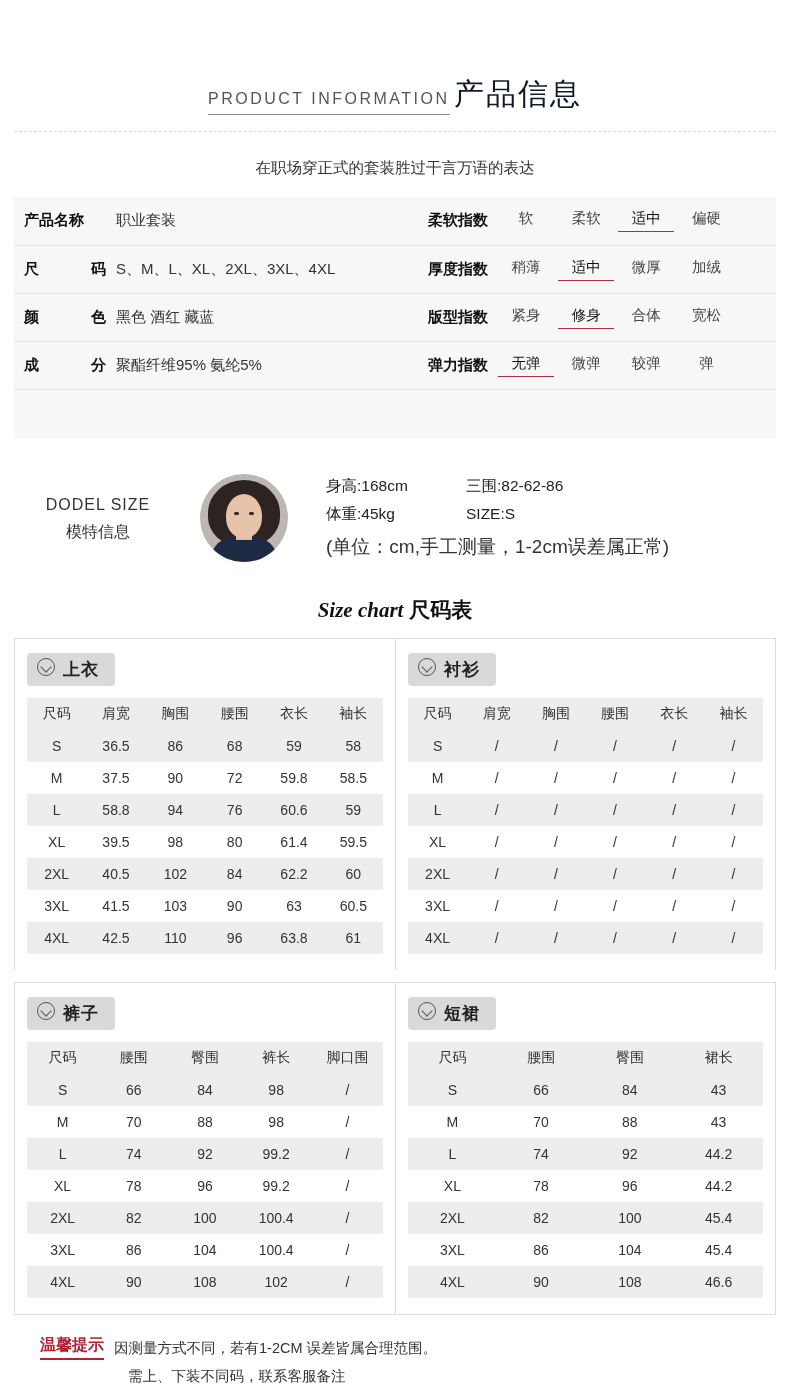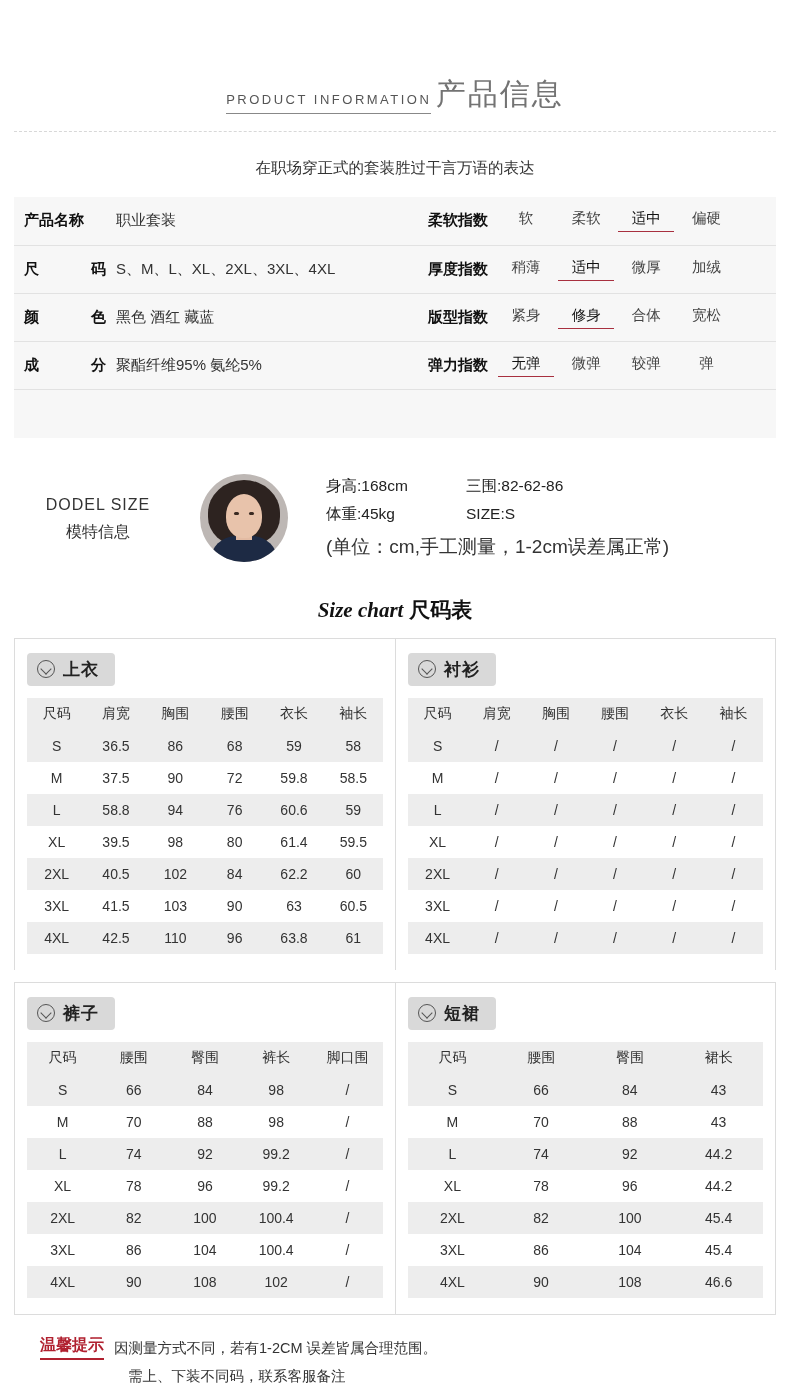--- a/index.html
+++ b/index.html
@@ -16,31 +16,31 @@
     background: #fff;
     padding: 0;
   }
 
   
   .header {
     padding-top: 62px;
     text-align: center;
   }
   .header .eyebrow {
-    font-size: 13px;
+    font-size: 16px;
     letter-spacing: 2.5px;
     color: #555;
     display: inline-block;
     padding-bottom: 6px;
     border-bottom: 1px solid #888;
   }
   .header .title {
     font-size: 30px;
     font-weight: normal;
-    color: #737373;
+    color: #0f172a;
     margin-top: 12px;
     letter-spacing: 2px;
     display: inline-block;
     padding-bottom: 8px;
   }
   .header-rule {
     border-bottom: 1px dashed #d8d8d8;
     margin: 8px 14px 0 14px;
   }
   .subtitle {
@@ -199,21 +199,20 @@
     border-bottom: none;
   }
   .grid.last { border-bottom: 1px solid #dcdcdc; margin-top: 12px; }
   .cell {
     width: 50%;
     padding: 14px 12px 16px 12px;
   }
   .cell + .cell { border-left: 1px solid #dcdcdc; }
   .sec-head {
     display: inline-flex;
-    align-items: center;
     gap: 8px;
     background: #d9d9d9;
     border-radius: 4px;
     padding: 5px 16px 5px 10px;
     margin-bottom: 12px;
   }
   .sec-head .chev {
     width: 18px; height: 18px;
     border: 1.5px solid #555;
     border-radius: 50%;

